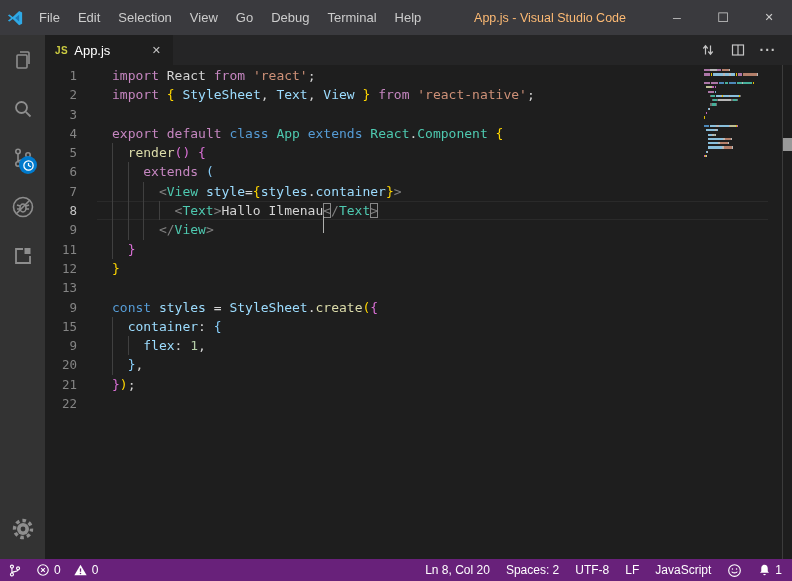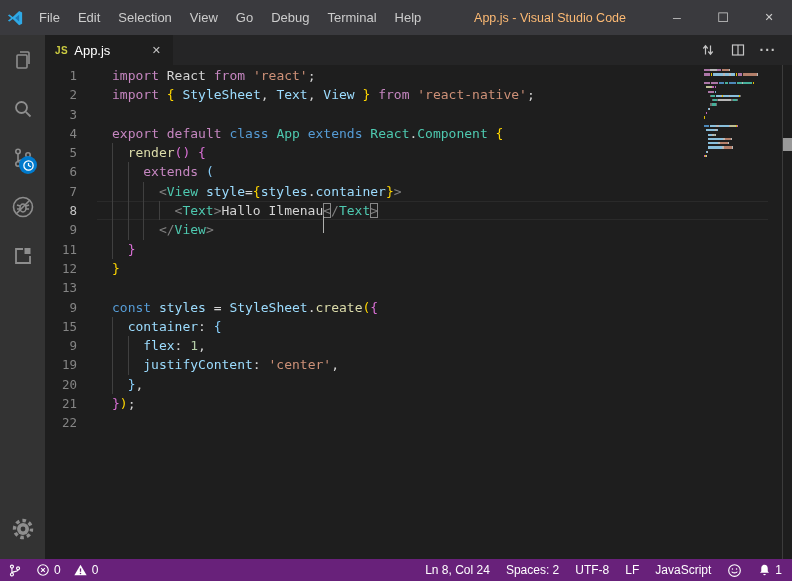--- a/index.html
+++ b/index.html
@@ -234,24 +234,20 @@
         </div>
         <div class="row">
           <div class="ln">15</div>
           <div class="lc"><span class="ind"></span><span class="tok" style="color: rgb(156, 220, 254);">container</span><span class="tok" style="color: rgb(212, 212, 212);">: </span><span class="tok" style="color: rgb(135, 206, 250);">{</span></div>
         </div>
         <div class="row">
           <div class="ln">9</div>
           <div class="lc"><span class="ind"></span><span class="ind"></span><span class="tok" style="color: rgb(156, 220, 254);">flex</span><span class="tok" style="color: rgb(212, 212, 212);">: </span><span class="tok" style="color: rgb(181, 206, 168);">1</span><span class="tok" style="color: rgb(212, 212, 212);">,</span></div>
         </div>
         <div class="row">
-          <div class="ln">19</div>
-          <div class="lc"><span class="ind"></span><span class="ind"></span><span class="tok" style="color: rgb(156, 220, 254);">justifyContent</span><span class="tok" style="color: rgb(212, 212, 212);">: </span><span class="tok" style="color: rgb(206, 145, 120);">'center'</span><span class="tok" style="color: rgb(212, 212, 212);">,</span></div>
-        </div>
-        <div class="row">
           <div class="ln">20</div>
           <div class="lc"><span class="ind"></span><span class="tok" style="color: rgb(135, 206, 250);">}</span><span class="tok" style="color: rgb(212, 212, 212);">,</span></div>
         </div>
         <div class="row">
           <div class="ln">21</div>
           <div class="lc"><span class="tok" style="color: rgb(218, 112, 214);">}</span><span class="tok" style="color: rgb(255, 215, 0);">)</span><span class="tok" style="color: rgb(212, 212, 212);">;</span></div>
         </div>
         <div class="row">
           <div class="ln">22</div>
           <div class="lc"></div>
@@ -440,21 +436,21 @@
         <span>0</span>
         <svg width="15" height="14" viewBox="0 0 16 16" style="margin-left:8px;">
           <path d="M8 2 L15 14 H1 Z" fill="#FFFFFF"></path>
           <path d="M8 6.2 V10" stroke="#68217A" stroke-width="1.5"></path>
             <circle cx="8" cy="12" r="0.9" fill="#68217A"></circle>
         </svg>
         <span>0</span>
       </span>
     </div>
     <div class="sb-right">
-      <span class="sb-item">Ln 8, Col 24</span>
+      <span class="sb-item">Ln 8, Col 20</span>
       <span class="sb-item">Spaces: 2</span>
       <span class="sb-item">UTF-8</span>
       <span class="sb-item">LF</span>
       <span class="sb-item">JavaScript</span>
       <span class="sb-item">
         <svg width="15" height="15" viewBox="0 0 16 16" fill="none" stroke="#FFFFFF" stroke-width="1.2">
           <circle cx="8" cy="8" r="6.2"></circle>
           <circle cx="5.8" cy="6.3" r="0.8" fill="#FFFFFF" stroke="none"></circle>
           <circle cx="10.2" cy="6.3" r="0.8" fill="#FFFFFF" stroke="none"></circle>
           <path d="M5 9.2 C5.8 11 10.2 11 11 9.2"></path>

